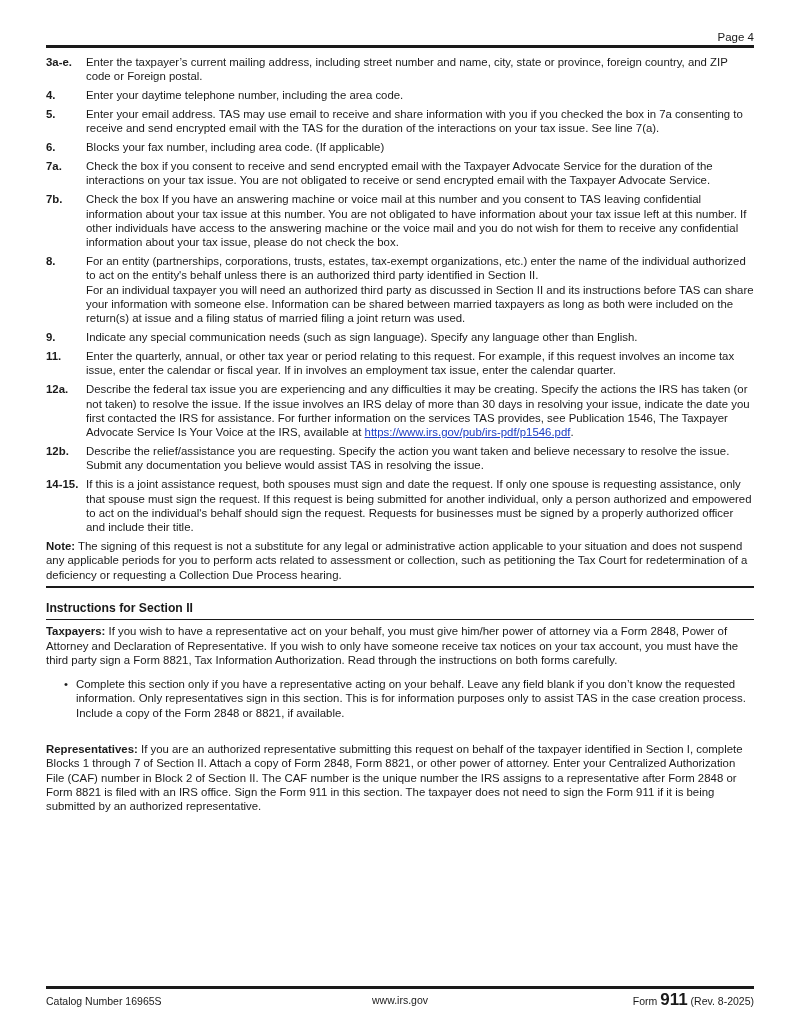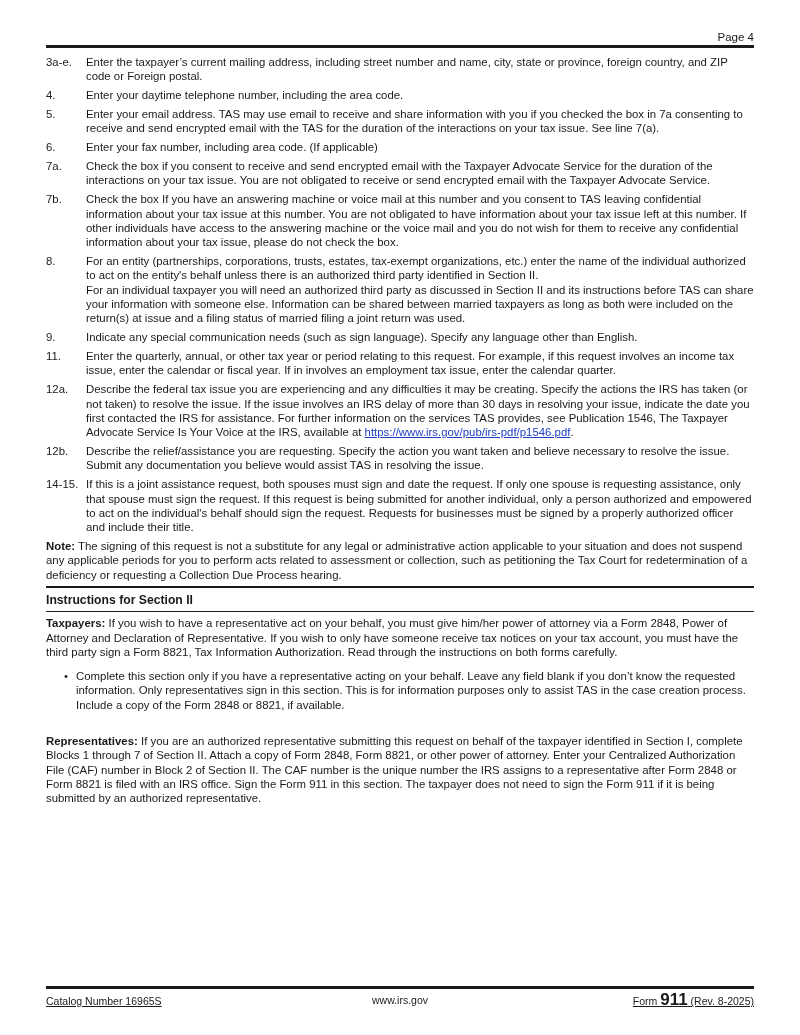--- a/index.html
+++ b/index.html
@@ -3,34 +3,34 @@
 <meta charset="utf-8">
 <style>
   html, body { margin: 0; padding: 0; background: #ffffff; }
   body { width: 800px; height: 1035px; position: relative; overflow: hidden;
          font-family: "Liberation Sans", sans-serif; color: #1a1a1a; font-size: 11.4px; line-height: 14.3px; }
   .page { position: absolute; left: 46px; top: 0; width: 708px; height: 892px; }
   .page-num { position: absolute; right: 0; top: 30px; font-size: 11.5px; }
   .top-rule { position: absolute; left: 0; right: 0; top: 45px; height: 3px; background: #1a1a1a; }
   .content { position: absolute; left: 0; right: 0; top: 55px; }
   .item { display: flex; margin-bottom: 4.6px; }
-  .item .num { width: 40px; flex: 0 0 40px; }
+  .item .num { width: 40px; flex: 0 0 40px; font-weight: bold; }
   .item .txt { flex: 1; }
   .item .sub { }
   .note { margin-bottom: 4px; }
   .bold { font-weight: bold; }
   .section-rule { height: 2px; background: #1a1a1a; margin-top: 0; }
-  .section-head { font-weight: bold; font-size: 12.2px; padding: 5px 0 4px 0; }
+  .section-head { font-weight: bold; font-size: 12.2px; padding: 13px 0 4px 0; }
   .section-rule2 { height: 1px; background: #1a1a1a; margin-bottom: 4px; }
   .para { margin-bottom: 10px; }
   .bullet { display: flex; margin-left: 18px; margin-bottom: 22px; }
   .bullet .dot { width: 12px; flex: 0 0 12px; }
   a { color: #1d3ec5; text-decoration: underline; }
   .footer-rule { position: absolute; left: 0; right: 0; top: 986px; height: 3px; background: #1a1a1a; }
-  .footer { position: absolute; left: 0; right: 0; top: 993px; font-size: 10.5px; display: flex; justify-content: space-between; align-items: baseline; text-decoration: underline; }
+  .footer { position: absolute; left: 0; right: 0; top: 993px; font-size: 10.5px; display: flex; justify-content: space-between; align-items: baseline; }
   .footer .center { position: absolute; left: 0; right: 0; text-align: center; }
   .footer .formno { font-weight: bold; font-size: 17px; }
 </style>
 </head>
 <body>
 
 <div class="page">
   <div class="page-num">Page 4</div>
   <div class="top-rule"></div>
 
@@ -42,21 +42,21 @@
     <div class="item">
       <span class="num">4.</span>
       <span class="txt">Enter your daytime telephone number, including the area code.</span>
     </div>
     <div class="item">
       <span class="num">5.</span>
       <span class="txt">Enter your email address. TAS may use email to receive and share information with you if you checked the box in 7a consenting to receive and send encrypted email with the TAS for the duration of the interactions on your tax issue. See line 7(a).</span>
     </div>
     <div class="item">
       <span class="num">6.</span>
-      <span class="txt">Enter your fax number, including area code. (If applicable)</span>
+      <span class="txt">Blocks your fax number, including area code. (If applicable)</span>
     </div>
     <div class="item">
       <span class="num">7a.</span>
       <span class="txt">Check the box if you consent to receive and send encrypted email with the Taxpayer Advocate Service for the duration of the interactions on your tax issue. You are not obligated to receive or send encrypted email with the Taxpayer Advocate Service.</span>
     </div>
     <div class="item">
       <span class="num">7b.</span>
       <span class="txt">Check the box If you have an answering machine or voice mail at this number and you consent to TAS leaving confidential information about your tax issue at this number. You are not obligated to have information about your tax issue left at this number. If other individuals have access to the answering machine or the voice mail and you do not wish for them to receive any confidential information about your tax issue, please do not check the box.</span>
     </div>
     <div class="item">

